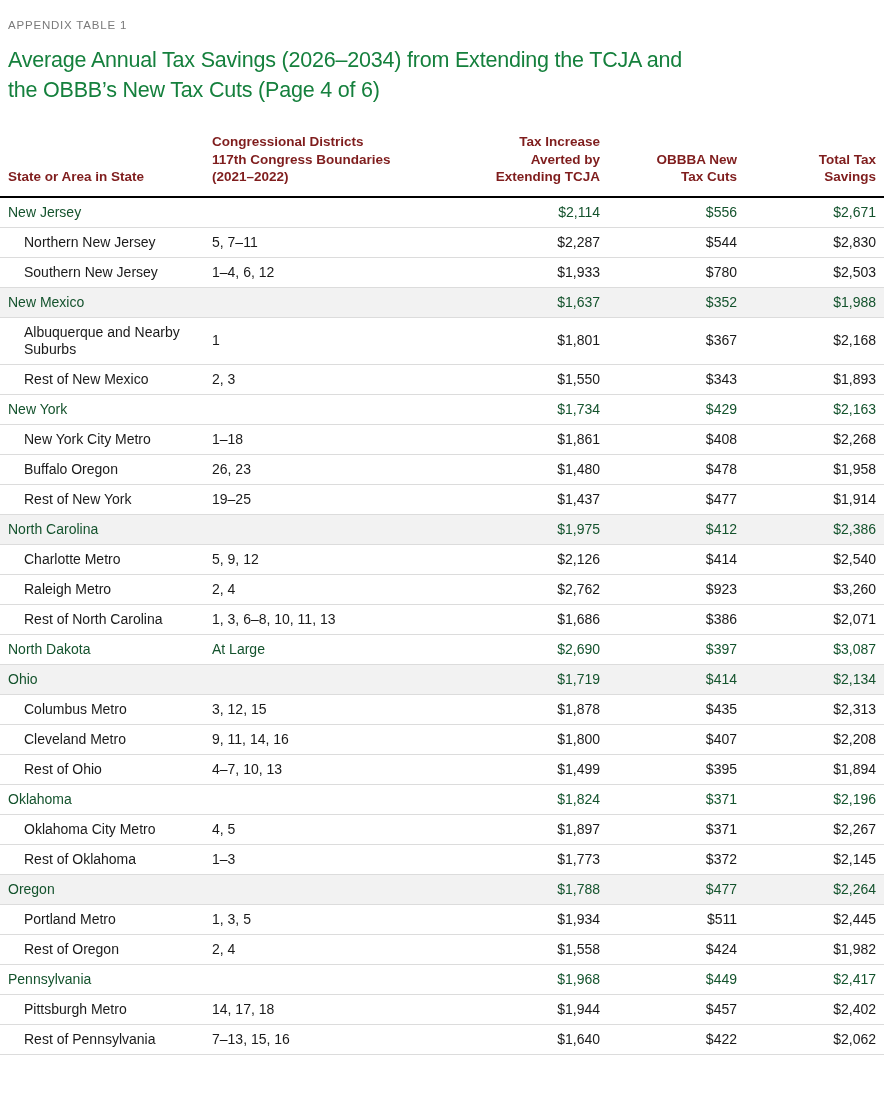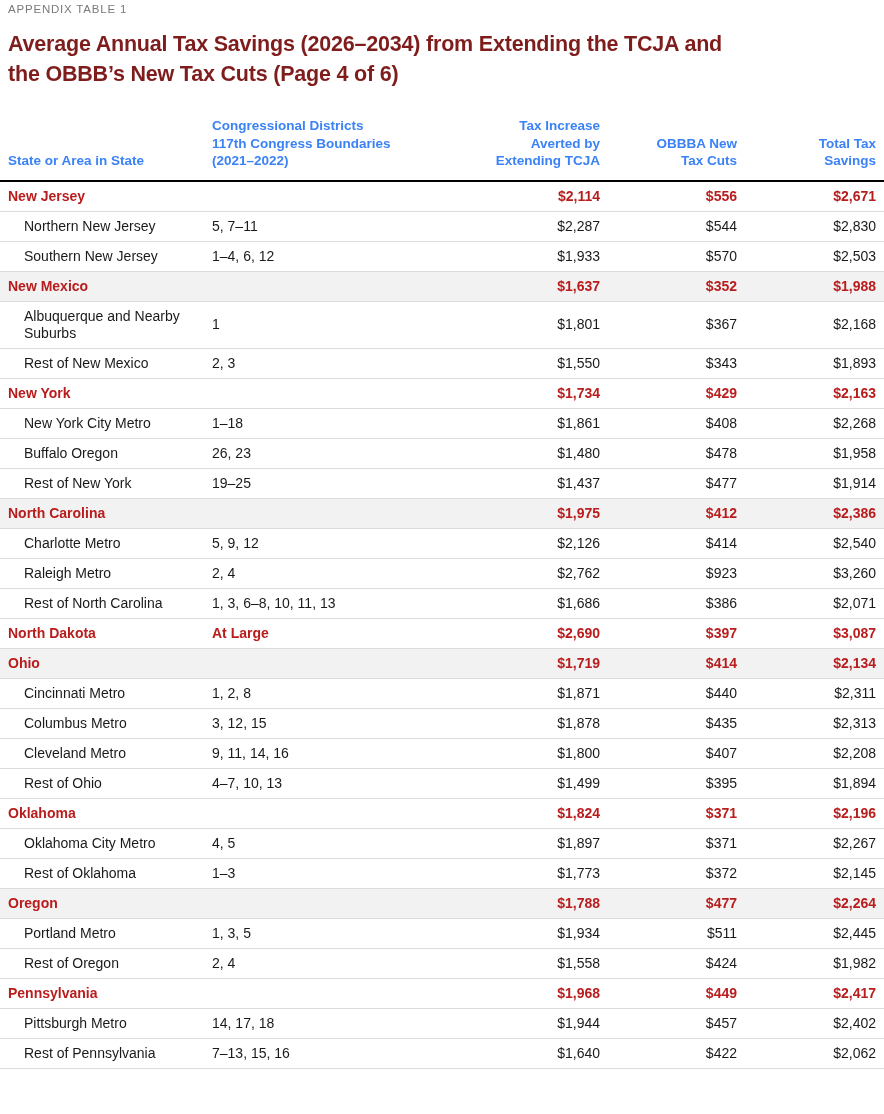--- a/index.html
+++ b/index.html
@@ -9,70 +9,70 @@
     --kicker:#7a7a7a;
     --text:#1a1a1a;
   }
   *{box-sizing:border-box;margin:0;padding:0;}
   html,body{background:#ffffff;}
   body{
     width:884px;
     font-family:"Liberation Sans","DejaVu Sans",sans-serif;
     color:var(--text);
   }
-  .page{width:884px;overflow:hidden;}
+  .page{width:884px;overflow:hidden;margin-top:16px;}
   .kicker{
     padding:3px 8px 0;
     font-size:11.5px;
     letter-spacing:0.8px;
     color:var(--kicker);
     font-weight:400;
   }
   .title{
     margin:14px 8px 0;
     font-size:21.5px;
     line-height:30px;
-    font-weight:700;
-    color:#7f1d1d;
+    font-weight:400;
+    color:#15803d;
     letter-spacing:-0.2px;
   }
   .title .t-line{display:block;}
   table{
     width:884px;
     border-collapse:collapse;
     margin-top:28px;
     table-layout:fixed;
   }
   thead th{
     vertical-align:bottom;
     font-size:13.5px;
     line-height:17.5px;
     font-weight:700;
-    color:#3b82f6;
+    color:#7f1d1d;
     white-space:pre-line;
     padding:0 0 10px 0;
     border-bottom:2px solid var(--rule);
     text-align:left;
   }
   thead th.num{text-align:right;}
   thead th.c1{padding-left:8px;}
   thead th.c5{padding-right:8px;}
   tbody td{
     font-size:14px;
     line-height:17px;
     padding:6px 0 6px 0;
     border-bottom:1px solid var(--separator);
     vertical-align:middle;
     color:var(--text);
   }
   tbody td.area{padding-left:8px;}
   tbody tr.sub td.area{padding-left:24px;}
   tbody td.num{text-align:right;font-variant-numeric:tabular-nums;}
   tbody td.total{padding-right:8px;}
-  tbody tr.state td{font-weight:700;color:#b91c1c;}
+  tbody tr.state td{font-weight:400;color:#14532d;}
   tbody tr.shaded td{background:var(--shaded);}
 </style>
 </head>
 <body>
 
 <div class="page">
 
   <div class="kicker">APPENDIX TABLE 1</div>
 
   <h1 class="title">
@@ -115,21 +115,21 @@
           <td class="area">Northern New Jersey</td>
           <td class="districts">5, 7–11</td>
           <td class="num">$2,287</td>
           <td class="num">$544</td>
           <td class="num total">$2,830</td>
         </tr>
         <tr class="sub">
           <td class="area">Southern New Jersey</td>
           <td class="districts">1–4, 6, 12</td>
           <td class="num">$1,933</td>
-          <td class="num">$570</td>
+          <td class="num">$780</td>
           <td class="num total">$2,503</td>
         </tr>
         <tr class="state shaded">
           <td class="area">New Mexico</td>
           <td class="districts"></td>
           <td class="num">$1,637</td>
           <td class="num">$352</td>
           <td class="num total">$1,988</td>
         </tr>
         <tr class="sub">
@@ -210,27 +210,20 @@
           <td class="num total">$3,087</td>
         </tr>
         <tr class="state shaded">
           <td class="area">Ohio</td>
           <td class="districts"></td>
           <td class="num">$1,719</td>
           <td class="num">$414</td>
           <td class="num total">$2,134</td>
         </tr>
         <tr class="sub">
-          <td class="area">Cincinnati Metro</td>
-          <td class="districts">1, 2, 8</td>
-          <td class="num">$1,871</td>
-          <td class="num">$440</td>
-          <td class="num total">$2,311</td>
-        </tr>
-        <tr class="sub">
           <td class="area">Columbus Metro</td>
           <td class="districts">3, 12, 15</td>
           <td class="num">$1,878</td>
           <td class="num">$435</td>
           <td class="num total">$2,313</td>
         </tr>
         <tr class="sub">
           <td class="area">Cleveland Metro</td>
           <td class="districts">9, 11, 14, 16</td>
           <td class="num">$1,800</td>

